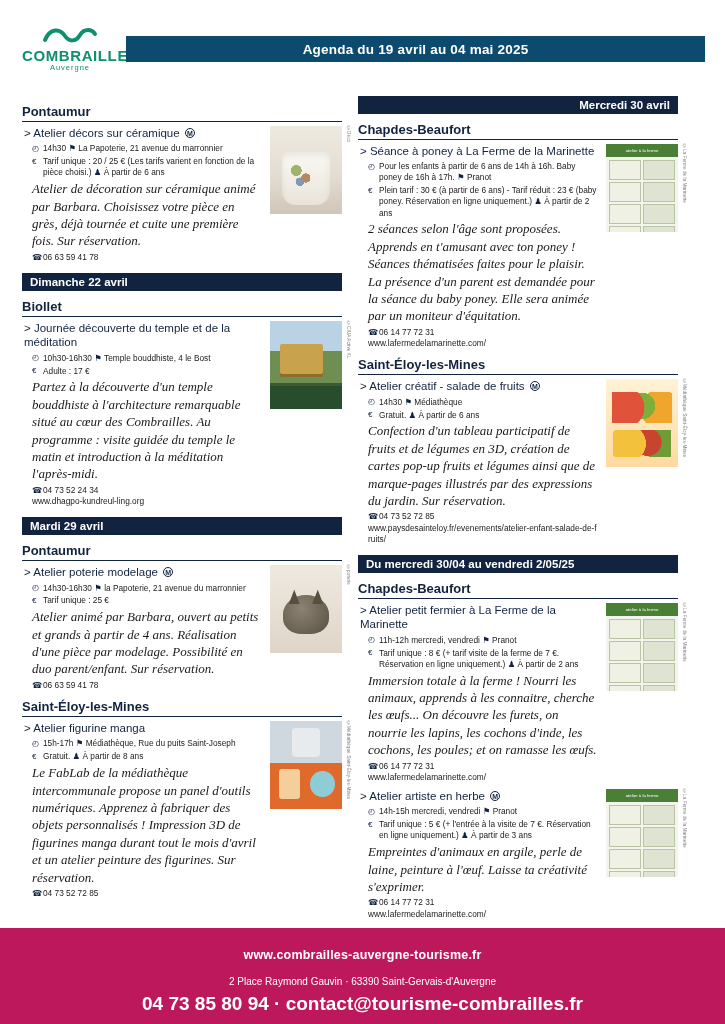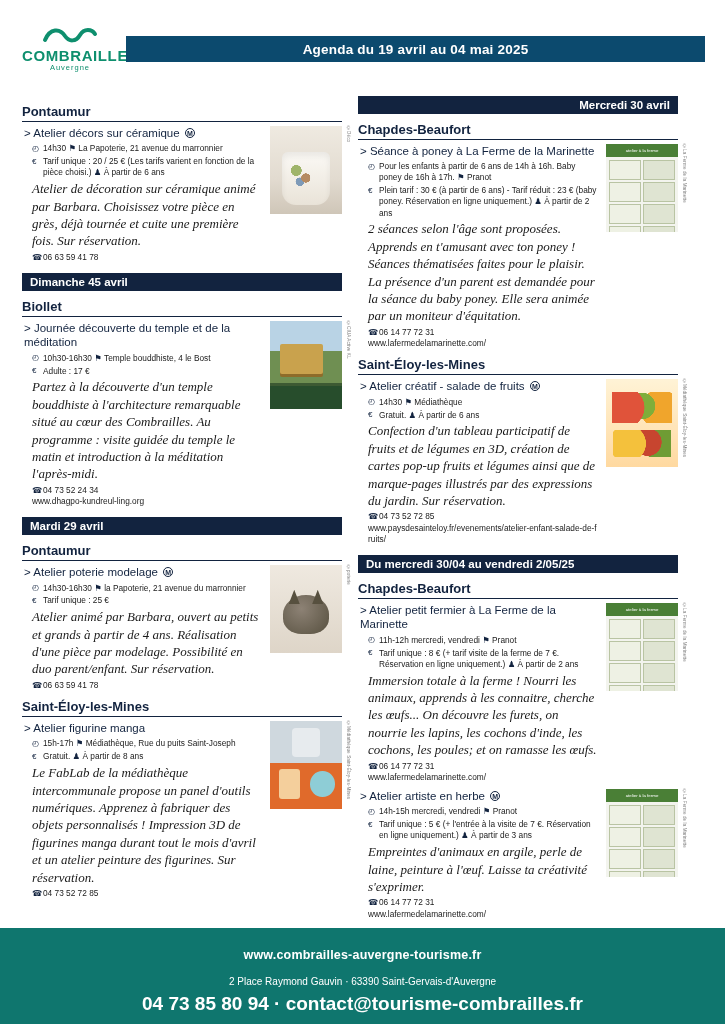--- a/index.html
+++ b/index.html
@@ -232,21 +232,21 @@
     width:80%; height:30%;
     background:
       radial-gradient(circle at 25% 50%, #f4c13c 0 40%, rgba(0,0,0,0) 41%),
       radial-gradient(circle at 60% 45%, #c7452f 0 36%, rgba(0,0,0,0) 37%),
       radial-gradient(circle at 88% 60%, #6f9c34 0 34%, rgba(0,0,0,0) 35%); }
 
   
   .footer {
     position:absolute; left:0; bottom:0; width:100%;
     height:96px;
-    background:#0f766e;
+    background:#be185d;
     color:#ffffff;
     text-align:center;
   }
   .footer .f1 {
     font-size:12.5px; font-weight:bold; padding-top:20px; letter-spacing:0.2px;
   }
   .footer .f2 {
     font-size:10px; font-weight:normal; margin-top:14px;
   }
   .footer .f3 {
@@ -293,21 +293,21 @@
             <span class="txt">Tarif unique : 20 / 25 € (Les tarifs varient en fonction de la pièce choisi.) <span class="pin">♟</span> À partir de 6 ans</span>
           </div>
           <div class="desc">Atelier de décoration sur céramique animé par Barbara. Choisissez votre pièce en grès, déjà tournée et cuite une première fois. Sur réservation.</div>
           <div class="contact">
             <span class="ico">☎</span>
             <span>06 63 59 41 78</span>
           </div>
         </div>
         <div class="clear"></div>
       </div>
-      <div class="daybar">Dimanche 45 avril</div>
+      <div class="daybar">Dimanche 22 avril</div>
       <div class="town">Biollet</div>
       <div class="event">
         <div class="photo">
           <div class="frame">
             <div class="img-temple">
               <div class="temple-strip">Journée Découverte du Bouddhisme<br>Dimanche 27 avril 2025</div>
             </div>
           </div>
           <span class="credit">©CIUA Active KL</span>
         </div>

